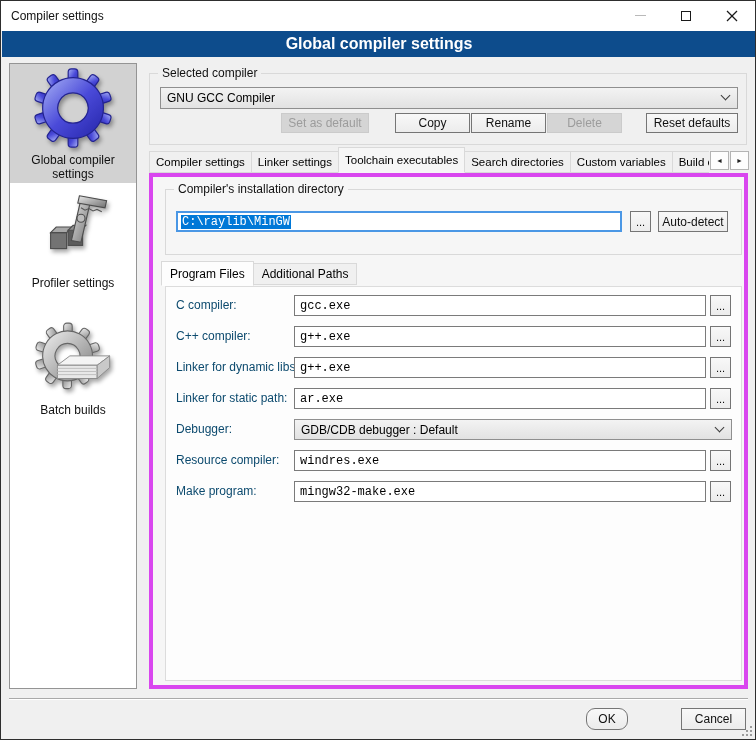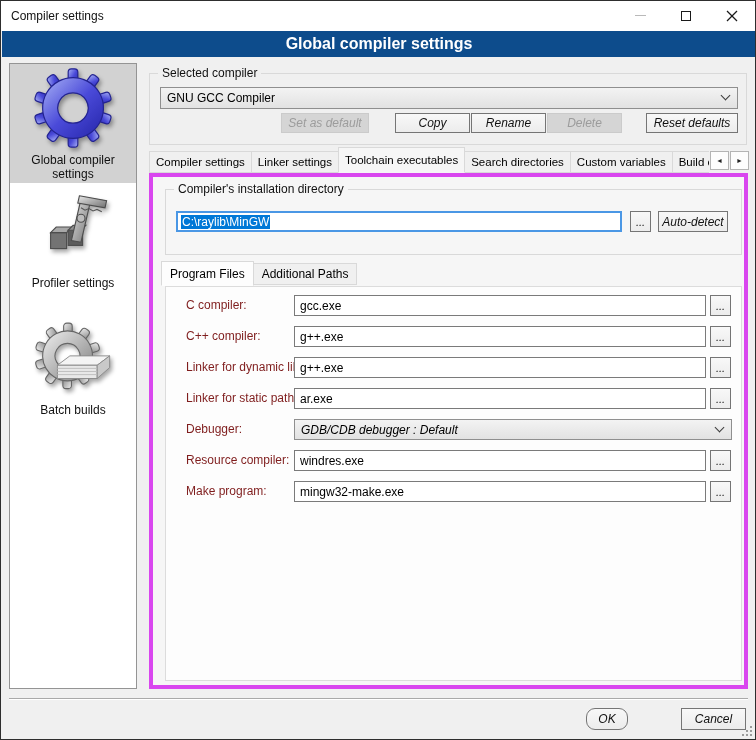--- a/index.html
+++ b/index.html
@@ -29,28 +29,28 @@
   .it1{padding-top:4px;height:119px;}
   .it2{padding-top:8px;}
   .it3{margin-top:24px;}
   .icon svg{filter:drop-shadow(2px 3px 2px rgba(0,0,0,0.35));}
   
   .groupbox{position:absolute;border:1px solid #d9d9d9;background:transparent;}
   .legend{position:absolute;top:-8px;left:8px;padding:0 4px;font-size:12px;color:#111;}
   .lg-gray{background:#f0f0f0;} .lg-page{background:#f6f6f6;}
   
   .btn{position:absolute;display:flex;align-items:center;justify-content:center;
-       background:linear-gradient(#f8f8f8,#ececec);border:1px solid #757575;font-size:12px;color:#111;padding:0;font-style:italic;}
+       background:linear-gradient(#f8f8f8,#ececec);border:1px solid #757575;font-size:12px;color:#111;padding:0;}
   .btn.disabled{background:#d5d5d5;border-color:#cbcbcb;color:#9c9c9c;}
   .combo{position:absolute;background:linear-gradient(#f3f3f3,#e2e2e2);border:1px solid #8f8f8f;
          padding-left:6px;display:flex;align-items:center;}
   .combo .chev{position:absolute;right:8px;top:50%;width:7px;height:7px;margin-top:-6px;
          border-right:1.4px solid #3c3c3c;border-bottom:1.4px solid #3c3c3c;transform:rotate(45deg);}
   .edit{position:absolute;background:#fff;border:1px solid #7a7a7a;display:flex;align-items:center;
-        padding-left:5px;white-space:nowrap;overflow:hidden;}
+        padding-left:5px;white-space:nowrap;overflow:hidden;font-family:Liberation Mono, monospace;}
   .browse{font-size:11px;line-height:10px;}
   
   .tabstrip{position:absolute;left:148px;top:146px;width:560px;height:26px;display:flex;align-items:flex-end;overflow:hidden;}
   .tab{flex:0 0 auto;height:22px;line-height:21px;padding:0 6px;background:#f0f0f0;
        border:1px solid #d9d9d9;margin-right:-1px;white-space:nowrap;font-size:11.5px;}
   .tab.active{height:26px;line-height:25px;background:#f6f6f6;border-bottom:1px solid #f6f6f6;position:relative;z-index:3;}
   .tab-arrows{position:absolute;top:150px;left:708px;display:flex;z-index:4;}
   .arrow-btn{width:19px;height:19px;background:#fdfdfd;border:1px solid #b4b4b4;margin-left:1px;
        display:flex;align-items:center;justify-content:center;font-size:7px;color:#222;padding:0;}
   
@@ -63,24 +63,24 @@
   .autodetect{left:492px;top:21px;width:70px;height:21px;}
   .note{position:absolute;left:10px;top:47px;width:560px;font-size:11.5px;color:#941616;
         white-space:nowrap;overflow:hidden;}
   
   .subtabstrip{position:absolute;left:8px;top:84px;height:25px;display:flex;align-items:center;}
   .subtab{flex:0 0 auto;height:22px;line-height:21px;padding:0 8px;background:#f0f0f0;border:1px solid #d9d9d9;margin-right:-1px;font-size:12px;}
   .subtab.active{height:25px;line-height:24px;background:#fdfdfd;border-bottom:1px solid #fdfdfd;z-index:3;position:relative;}
   .innerpage{position:absolute;left:12px;top:109px;width:577px;height:395px;background:#fdfdfd;border:1px solid #dcdcdc;}
   
   .row{position:absolute;left:0;width:100%;height:21px;}
-  .row-label{position:absolute;left:20px;line-height:21px;font-size:12px;color:#7f1d1d;}
+  .row-label{position:absolute;left:10px;line-height:21px;font-size:12px;color:#0c4a6e;}
   .row .edit{left:128px;top:0;width:412px;height:21px;}
   .row .browse{left:544px;top:0;width:21px;height:21px;}
-  .row .combo{left:128px;top:0;width:438px;height:21px;font-style:italic;}
+  .row .combo{left:128px;top:0;width:438px;height:21px;}
   
   .separator{position:absolute;left:8px;top:697px;width:739px;height:2px;border-top:1px solid #a9a9a9;border-bottom:1px solid #ffffff;}
   .ok-btn{left:585px;top:707px;width:42px;height:22px;border-radius:9px;}
   .cancel-btn{left:680px;top:707px;width:65px;height:22px;}
   .grip{position:absolute;right:3px;bottom:3px;width:10px;height:10px;}
 </style>
 </head>
 <body>
 
 <div class="window">

